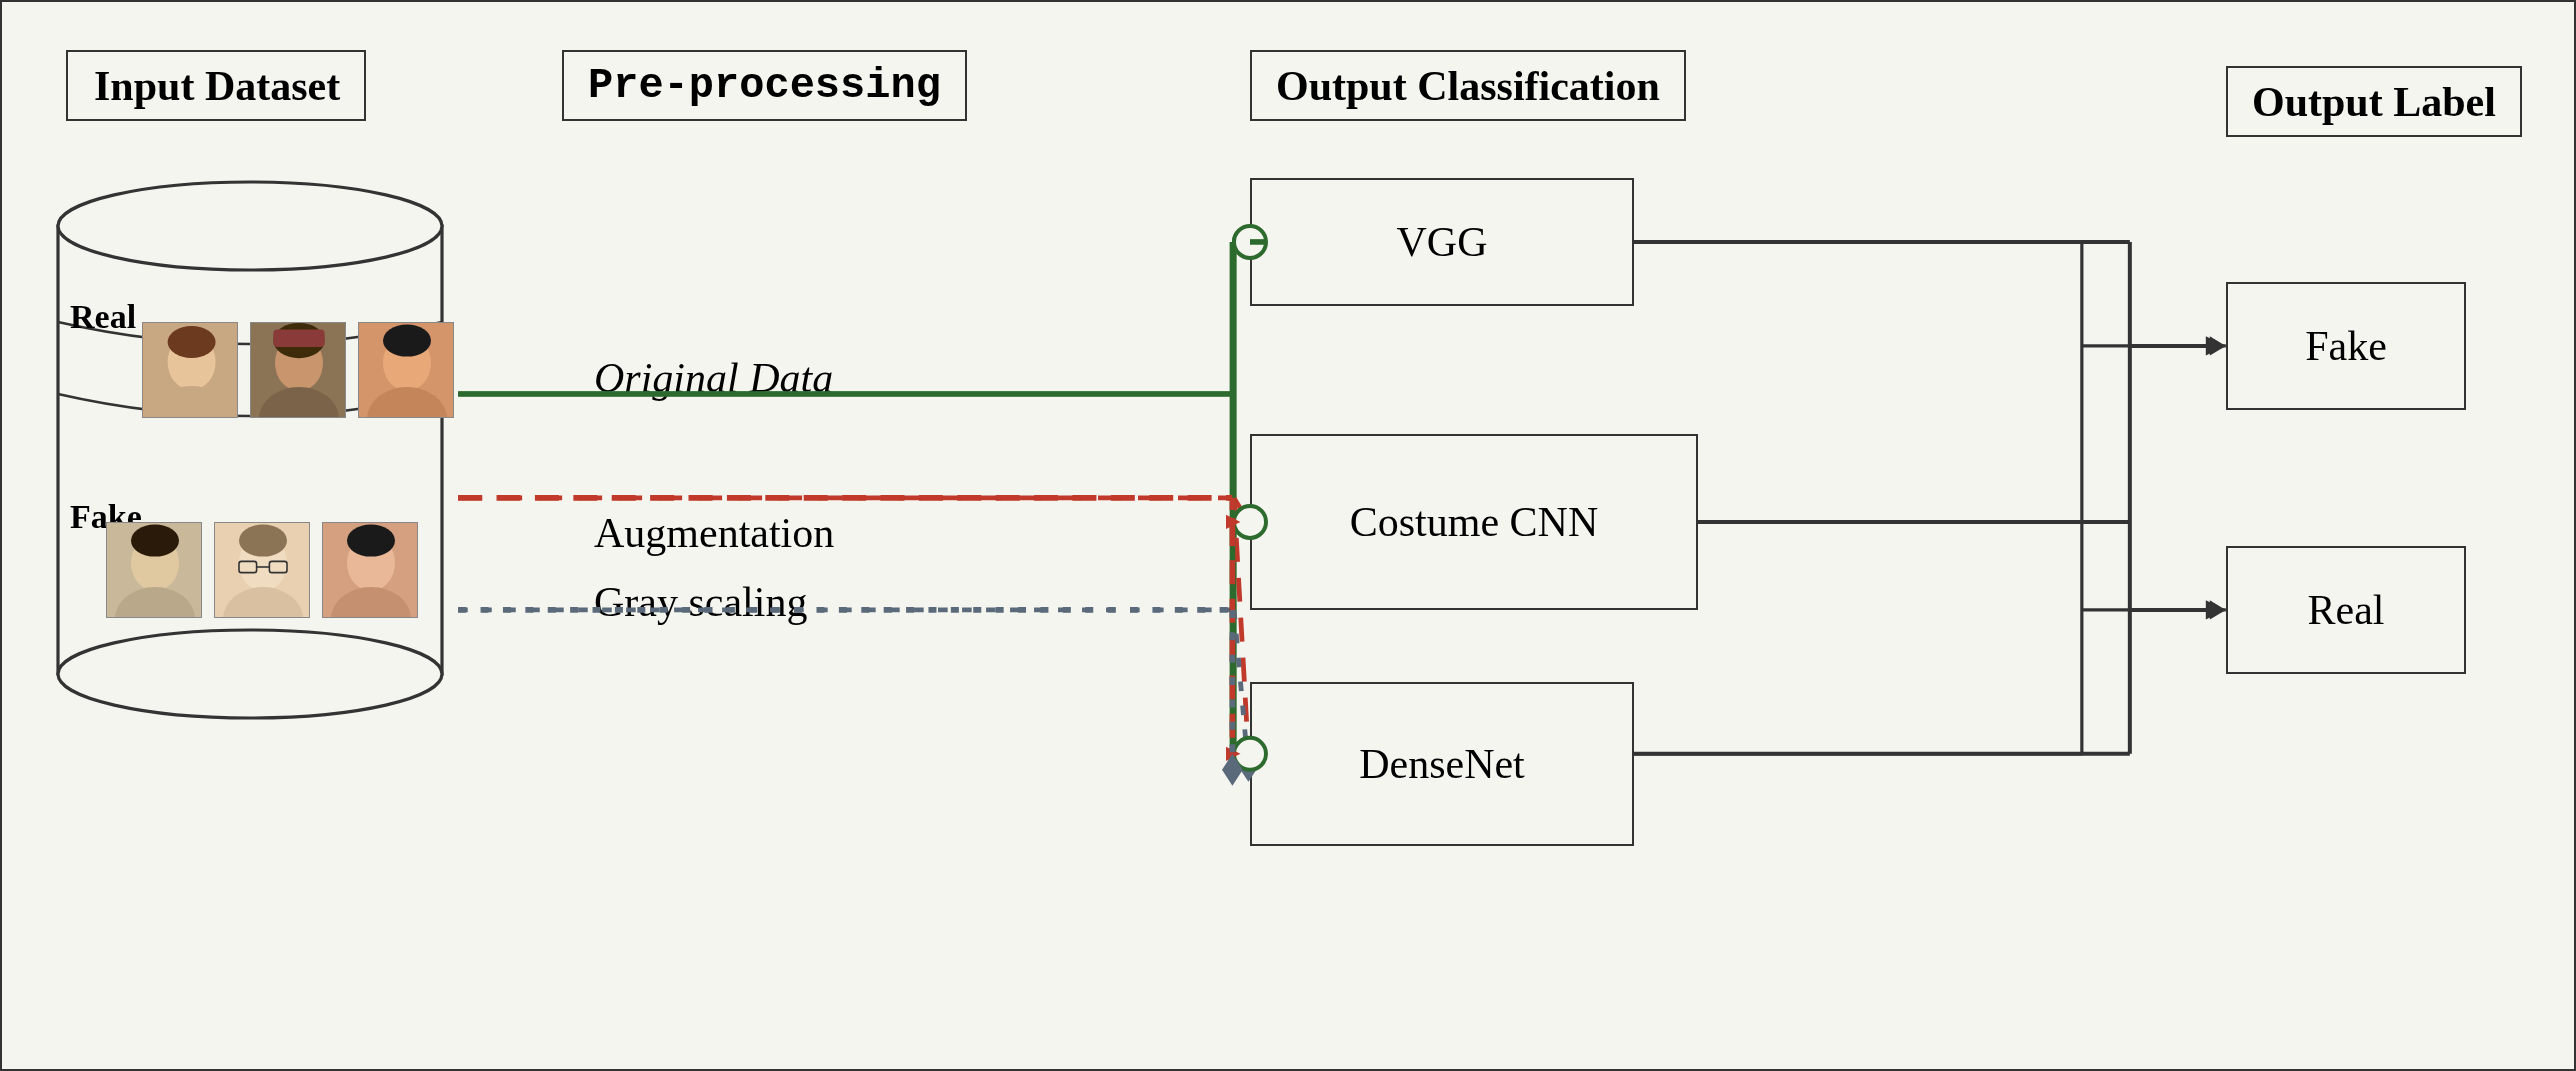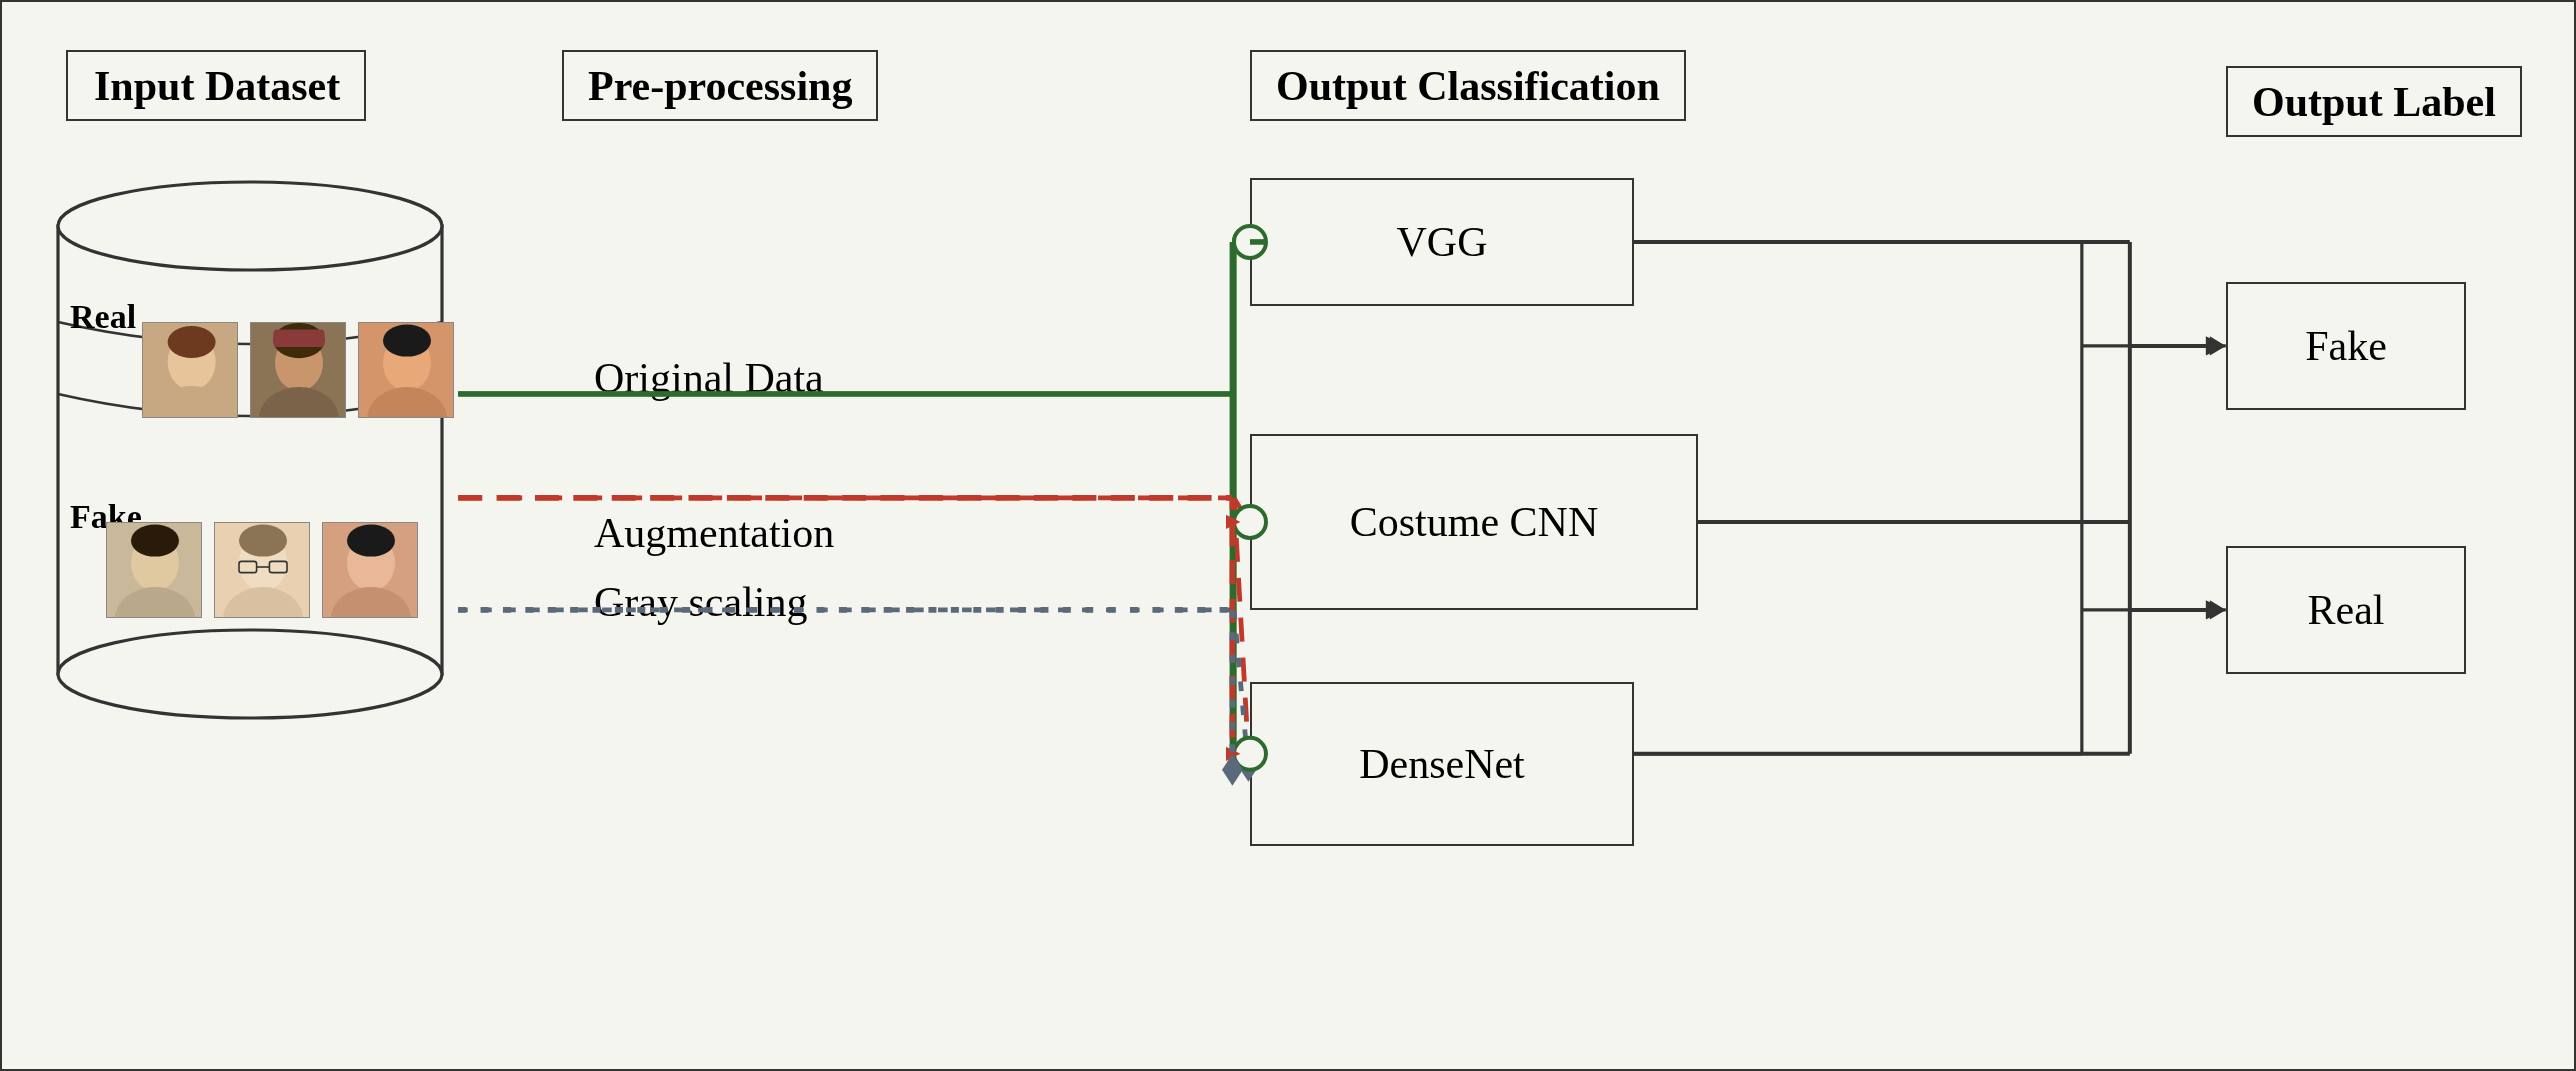--- a/index.html
+++ b/index.html
@@ -59,21 +59,21 @@
       pointer-events: none;
     }
   </style>
 </head>
 <body>
 
 <div class="diagram-container">
 
   <div class="header-box" style="top: 48px; left: 64px; padding-left: 26px;">Input Dataset</div>
 
-  <div class="header-box" style="top: 48px; left: 560px;">Pre-processing</div>
+  <div class="header-box" style="top: 48px; left: 560px; font-family: Liberation Mono, monospace;">Pre-processing</div>
 
   <div class="header-box" style="top: 48px; left: 1248px;">Output Classification</div>
 
   <div class="header-box" style="top: 64px; left: 2224px;">Output Label</div>
 
   <svg style="position:absolute; top:160px; left:40px;" width="416" height="576" viewBox="0 0 520 720">
 
     <rect x="20" y="80" width="480" height="560" fill="#f5f5f0" stroke="#333" stroke-width="4"></rect>
 
     <ellipse cx="260" cy="80" rx="240" ry="55" fill="#f5f5f0" stroke="#333" stroke-width="4"></ellipse>
@@ -148,21 +148,21 @@
   <div class="model-box" style="top:432px; left:1248px; width:448px; height:176px;">Costume CNN</div>
 
   <div class="model-box" style="top:176px; left:1248px; width:384px; height:128px;">VGG</div>
 
   <div class="model-box" style="top:680px; left:1248px; width:384px; height:164px;">DenseNet</div>
 
   <div class="output-box" style="top:280px; left:2224px; width:240px; height:128px;">Fake</div>
 
   <div class="output-box" style="top:544px; left:2224px; width:240px; height:128px;">Real</div>
 
-  <div class="label-text" style="top:352px; left:592px;">Original Data</div>
+  <div class="label-text" style="top:352px; left:592px;font-style:italic;">Original Data</div>
 
   <div class="label-text" style="top:464px; left:592px;margin-top:43px;">Augmentation</div>
 
   <div class="label-text" style="top:576px; left:592px;">Gray scaling</div>
 
   <svg class="connections" viewBox="0 0 3220 1339" width="2576" height="1071">
 
     <line x1="570" y1="490" x2="1540" y2="490" stroke="#2d6a2d" stroke-width="6" fill="none"></line>
 
     <line x1="1540" y1="300" x2="1540" y2="940" stroke="#2d6a2d" stroke-width="6" fill="none"></line>

